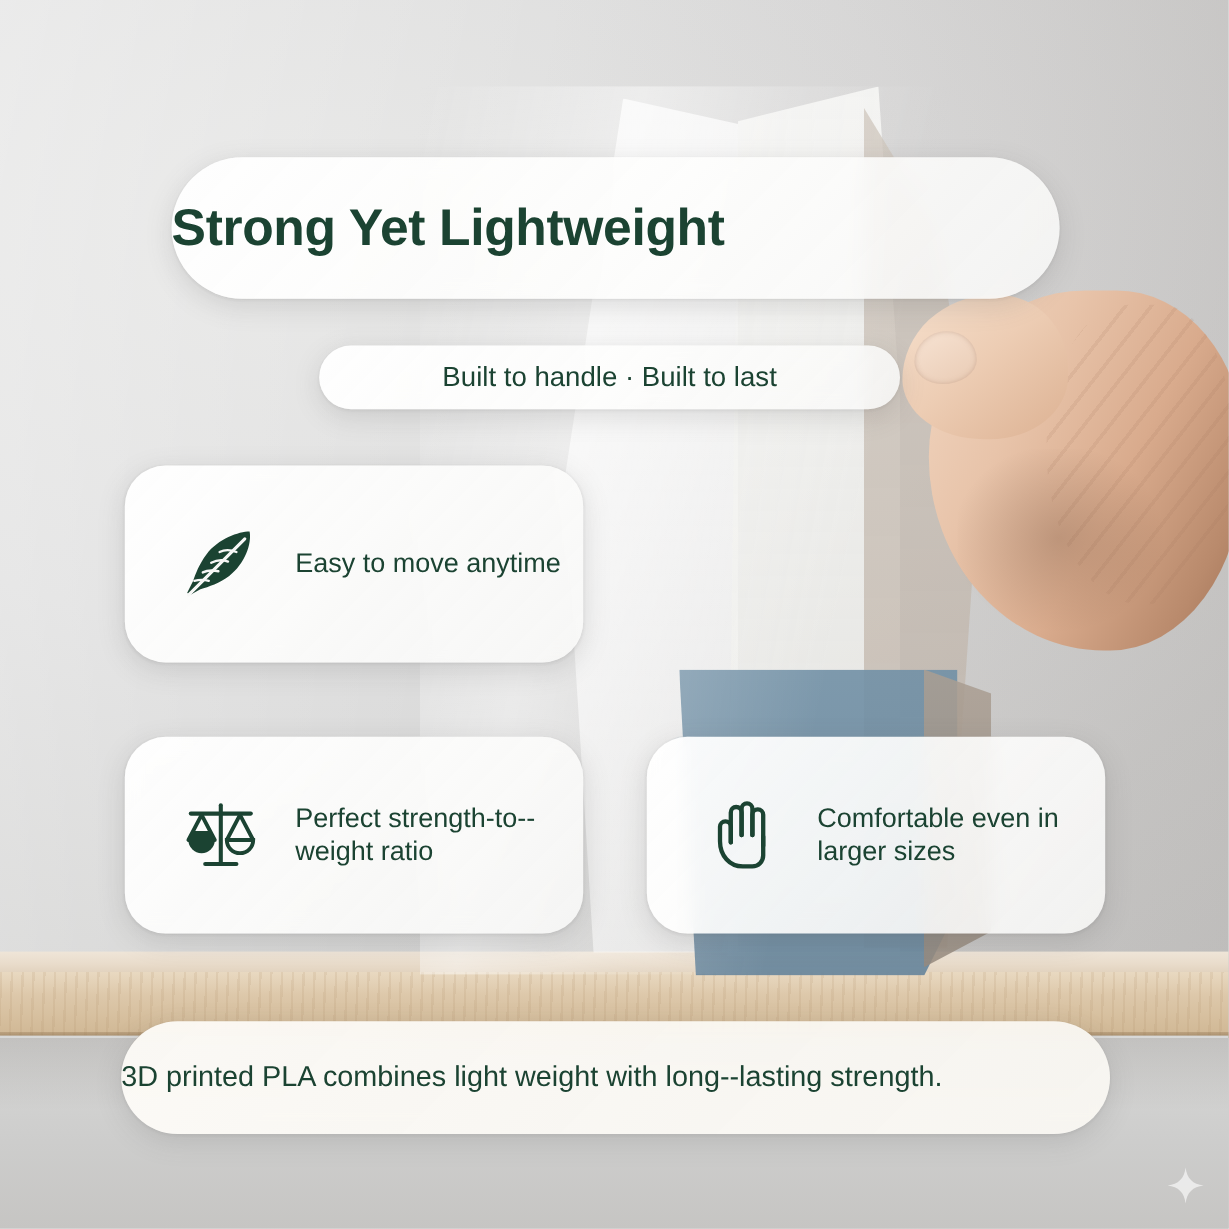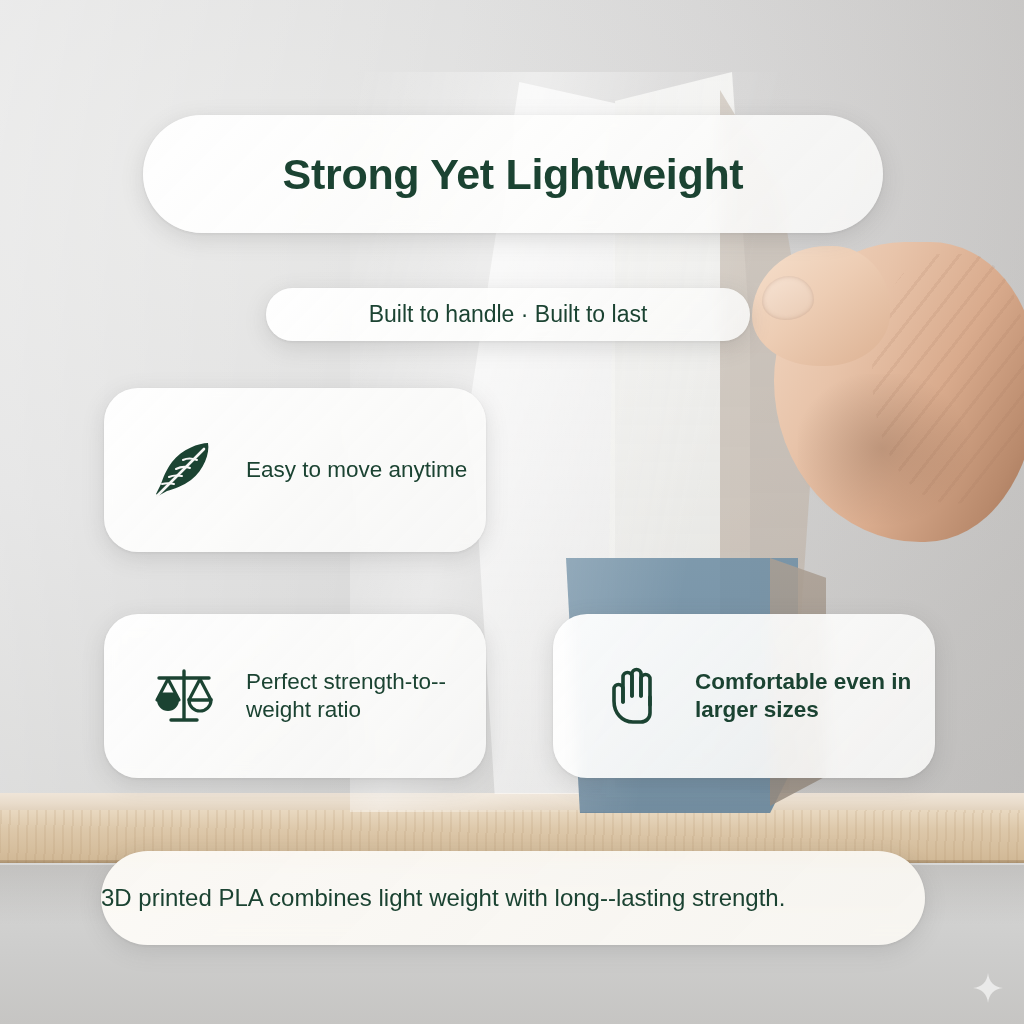--- a/index.html
+++ b/index.html
@@ -127,23 +127,23 @@
   
   .pill, .card, .banner {
     position:absolute;
     background:linear-gradient(135deg, rgba(255,255,255,.95) 0%, rgba(253,253,252,.91) 48%, rgba(248,248,247,.87) 100%);
     box-shadow:0 6px 22px rgba(90,90,90,.18), 0 1px 3px rgba(80,80,80,.10);
     backdrop-filter:blur(7px);
     -webkit-backdrop-filter:blur(7px);
   }
 
   #title-pill {
-    left:143px; top:115px; width:740px; height:118px;
+    left:143px; top:131px; width:740px; height:118px;
     border-radius:59px;
-    display:flex; align-items:center; justify-content:center;
+    display:flex; align-items:center; justify-content:flex-start;
   }
   #title-text {
     color:#1b4332;
     font-size:43px; font-weight:bold;
     letter-spacing:-0.3px;
     white-space:nowrap;
   }
 
   #subtitle-pill {
     left:266px; top:288px; width:484px; height:53px;
@@ -159,21 +159,21 @@
   .card {
     width:382px; height:164px;
     border-radius:34px;
     display:flex; align-items:center;
     padding-left:44px;
     gap:26px;
   }
   #card-0 { left:104px; top:388px;padding-left:44px; }
   #card-1 { left:539px; top:388px; }
   #card-2 { left:104px; top:614px; }
-  #card-3 { left:553px; top:614px;font-weight:bold; }
+  #card-3 { left:539px; top:614px; }
 
   .card-icon { width:72px; height:72px; flex:0 0 72px; display:flex; align-items:center; justify-content:center; }
   .card-label {
     color:#1b4332;
     font-size:22.5px; line-height:1.26;
     max-width:232px;
   }
 
   #banner {
     left:101px; top:851px; width:824px; height:94px;

